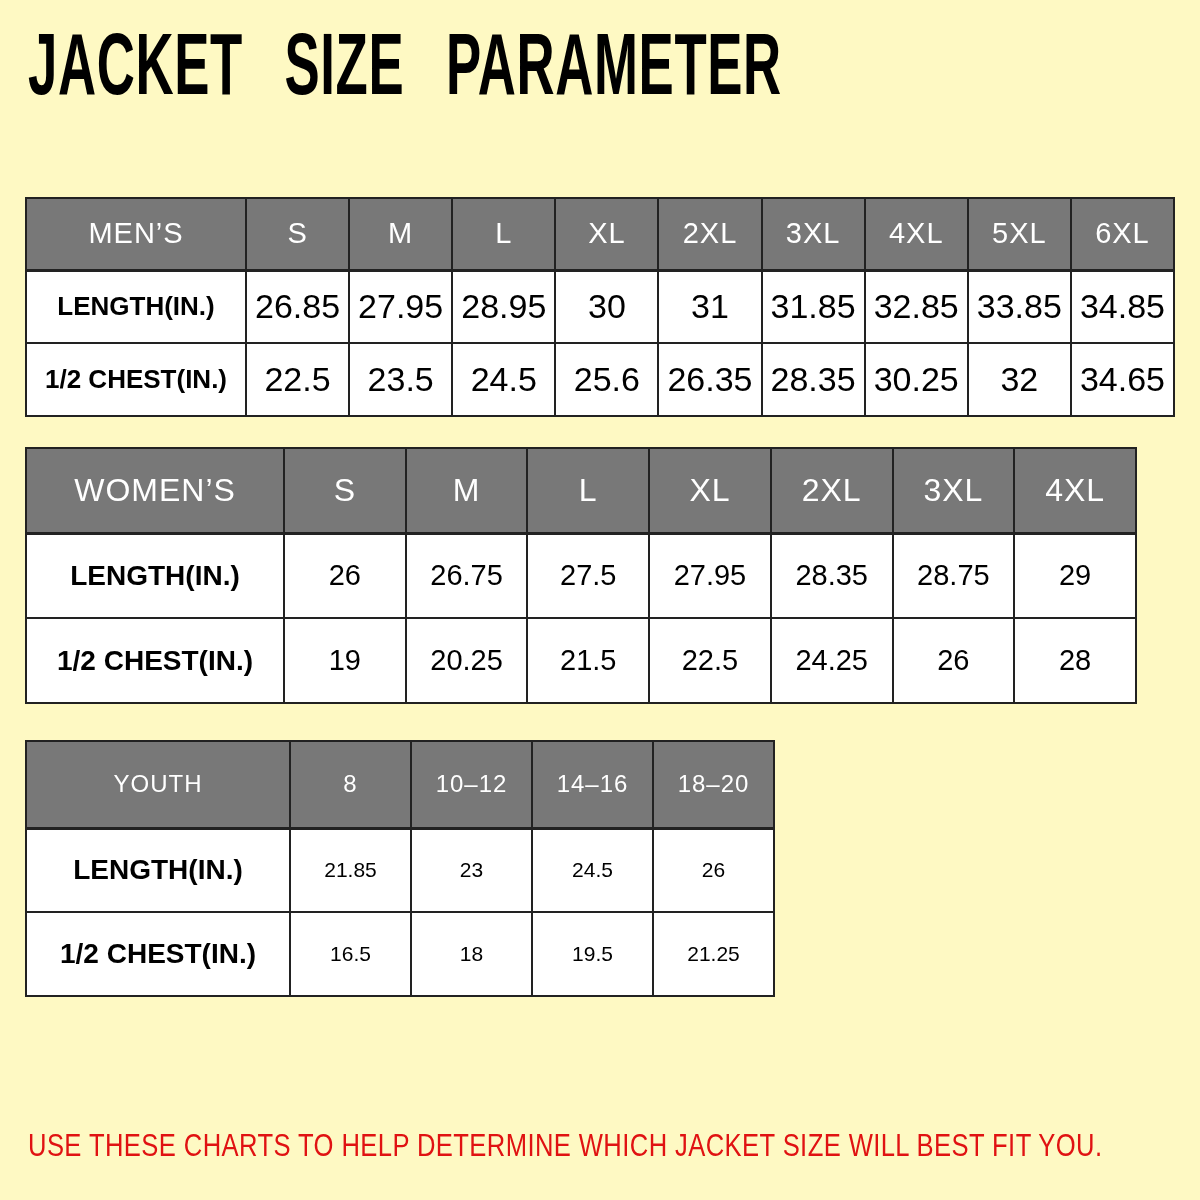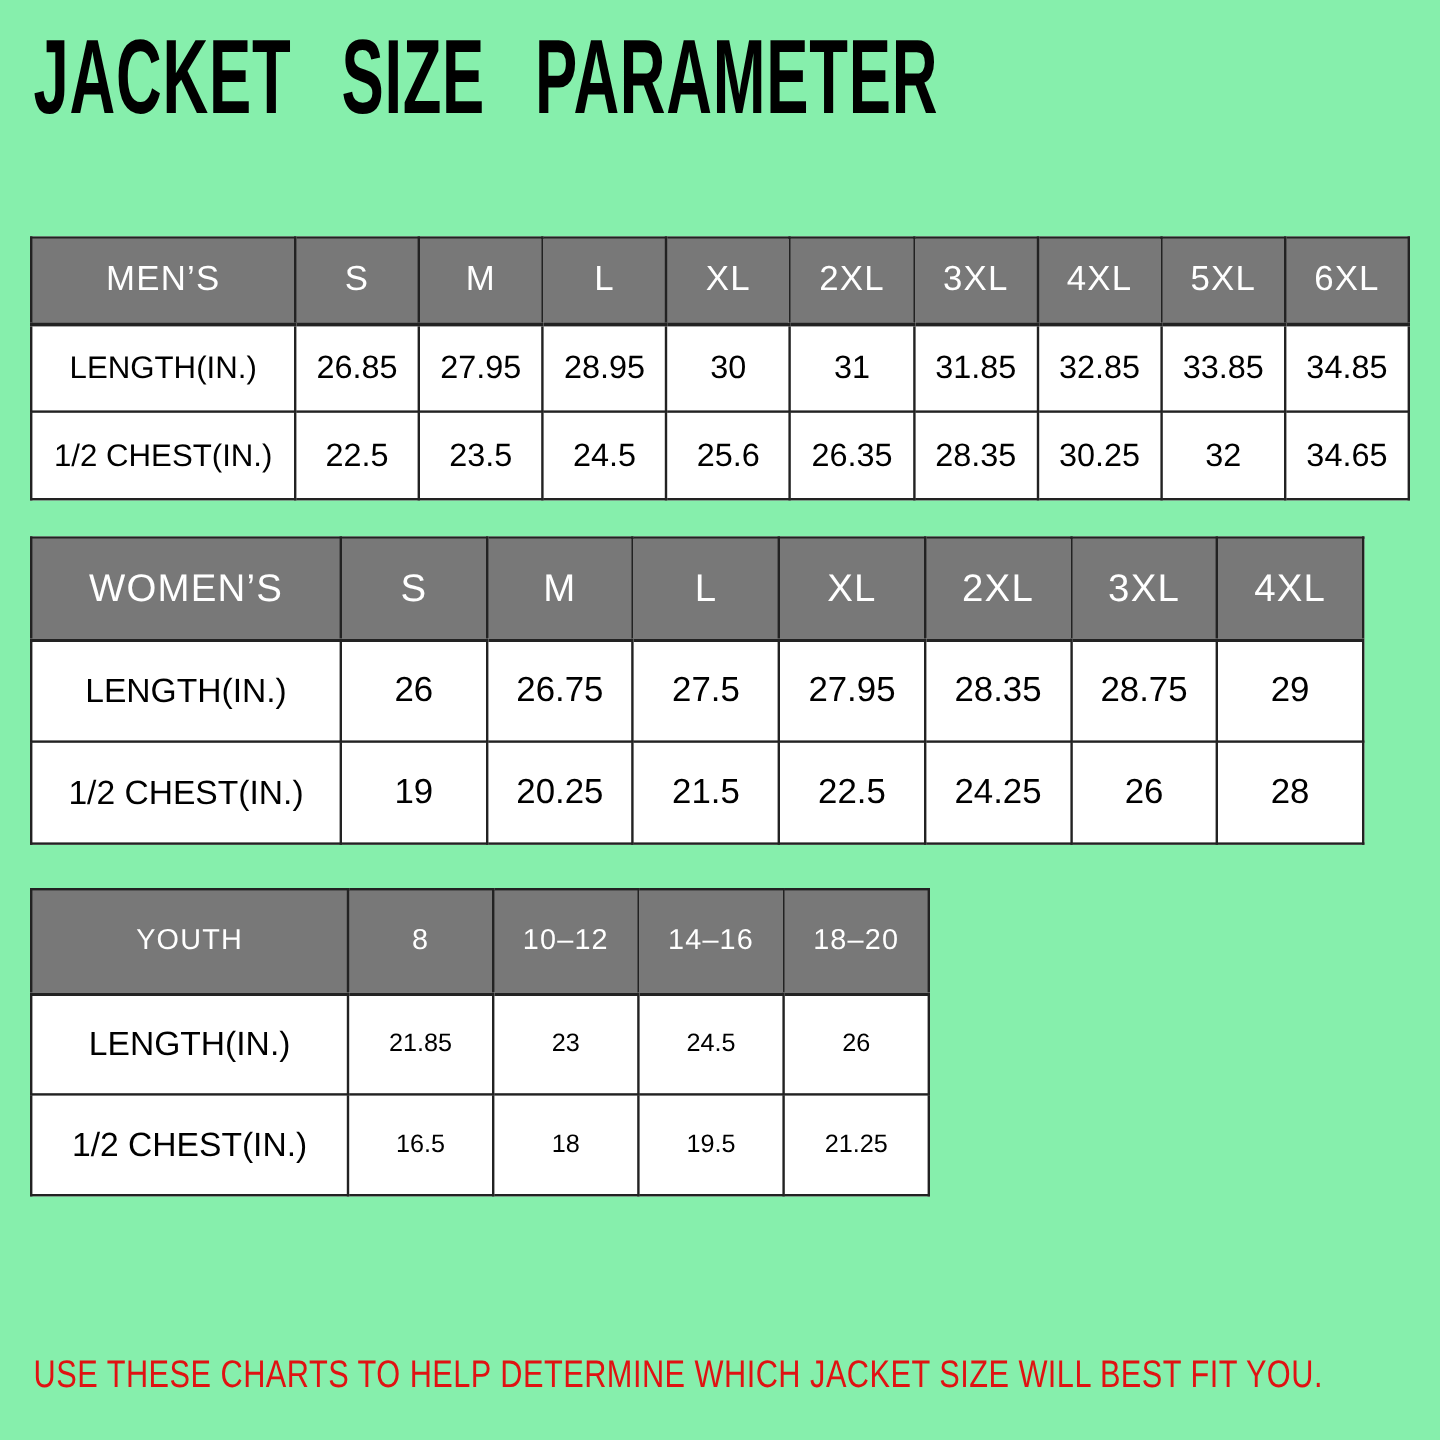--- a/index.html
+++ b/index.html
@@ -1,18 +1,18 @@
 <!DOCTYPE html>
 <html><head>
 <meta charset="utf-8">
 <style>
   html, body { margin:0; padding:0; background:#ffffff; }
   .page {
     position:relative; width:1200px; height:1200px;
-    background:#86efac; overflow:hidden;
+    background:#fef9c3; overflow:hidden;
     font-family:"Liberation Sans", sans-serif;
   }
   .title {
     position:absolute; left:28px; top:20px;
     font-size:88px; font-weight:bold; line-height:1;
     color:#000; white-space:nowrap;
     transform:scaleX(0.60); transform-origin:left top;
     letter-spacing:1px; word-spacing:0.50em;
   }
   .note {
@@ -30,28 +30,28 @@
   }
   .size-table th, .size-table td {
     border:2px solid #222; text-align:center; vertical-align:middle; padding:0;
     overflow:hidden;
   }
   .size-table th {
     background:#787878; color:#ffffff; font-weight:normal; letter-spacing:1px;
     border-bottom-width:3px;
   }
   .size-table td { color:#000; }
-  .size-table td.row-label { font-weight:normal; }
+  .size-table td.row-label { font-weight:bold; }
 
   table.mens { width:1150px; }
   .mens col.label-col { width:220px; }
   .mens thead tr { height:72px;padding-left:32px; }
   .mens tbody tr { height:73px; }
   .mens th { font-size:29px; }
-  .mens td { font-size:27px; }
+  .mens td { font-size:34px; }
   .mens td.row-label { font-size:26px; }
 
   table.womens { width:1112px; }
   .womens col.label-col { width:258px; }
   .womens thead tr { height:85px; }
   .womens tbody tr { height:85px; }
   .womens th { font-size:32px; }
   .womens td { font-size:29px; }
   .womens td.row-label { font-size:28px; }
 

